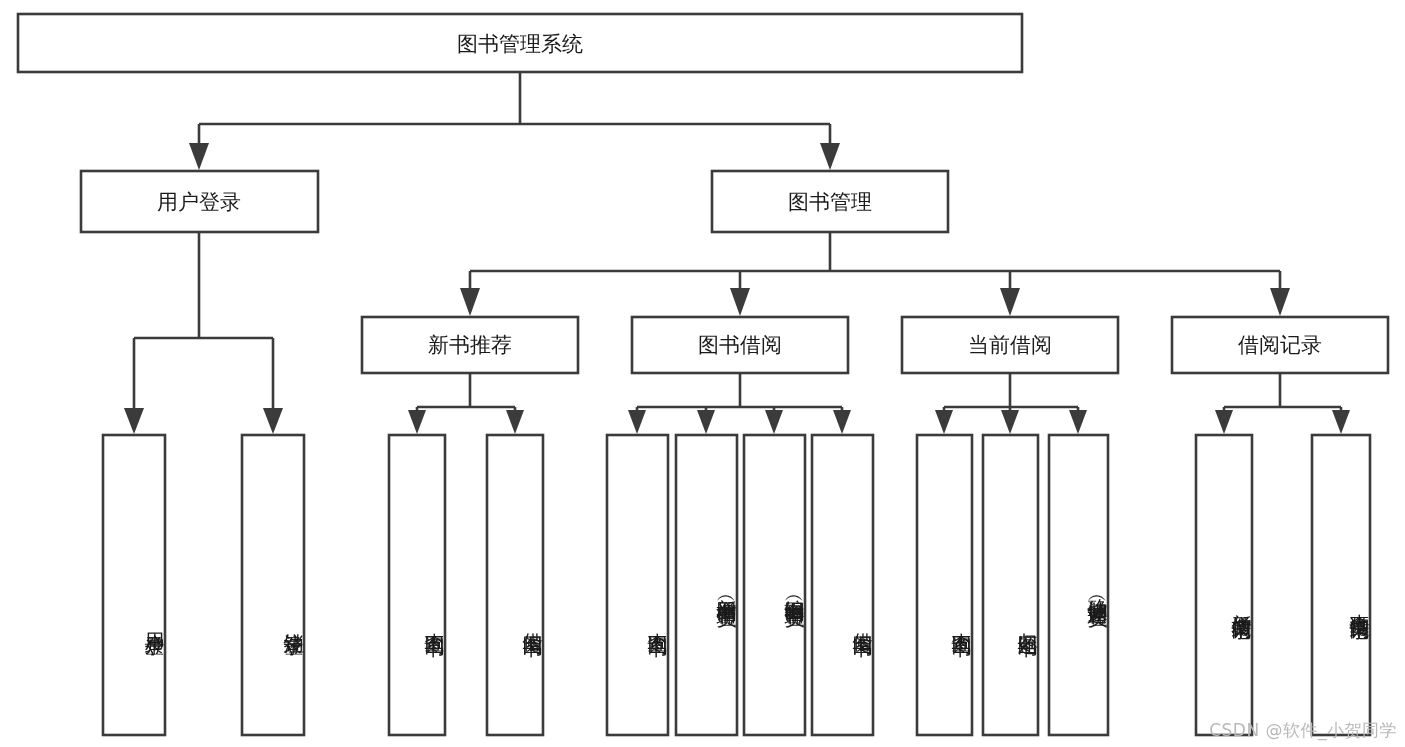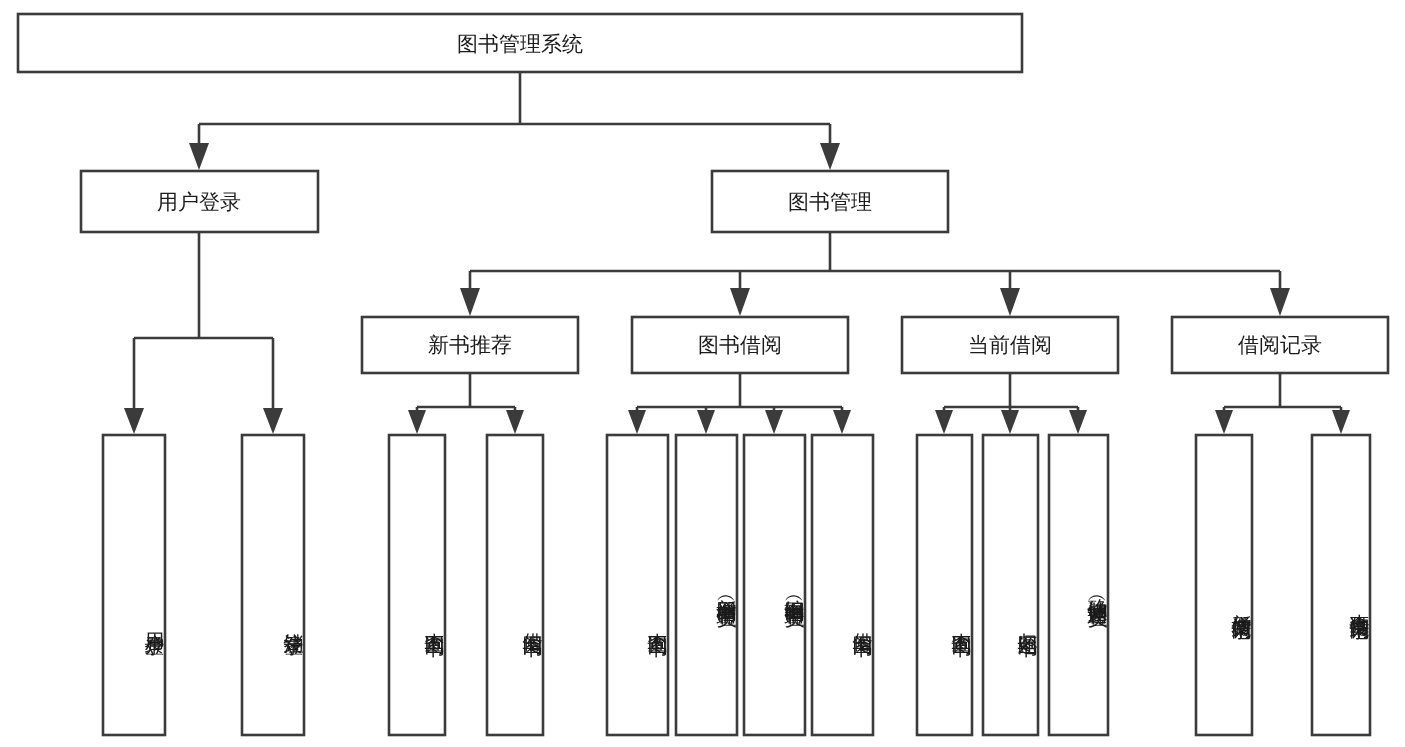--- a/index.html
+++ b/index.html
@@ -209,14 +209,15 @@
   <div class="vlabel-wrap" style="left:607px; top:505px; width:61px; height:230px;">查询图书</div>
   <div class="vlabel-wrap" style="left:676px; top:445px; width:61px; height:290px;">新增图书（管理员）</div>
   <div class="vlabel-wrap" style="left:744px; top:445px; width:61px; height:290px;">编辑图书（管理员）</div>
   <div class="vlabel-wrap" style="left:812px; top:505px; width:61px; height:230px;">借阅图书</div>
   <div class="vlabel-wrap" style="left:917px; top:505px; width:55px; height:230px;">查询图书</div>
   <div class="vlabel-wrap" style="left:983px; top:505px; width:55px; height:230px;">归还图书</div>
   <div class="vlabel-wrap" style="left:1049px; top:445px; width:59px; height:290px;">确认归还（管理员）</div>
   <div class="vlabel-wrap" style="left:1196px; top:470px; width:56px; height:265px;">新增借阅记录</div>
   <div class="vlabel-wrap" style="left:1312px; top:470px; width:58px; height:265px;">查询借阅记录</div>
 
+  <div class="watermark">CSDN @软件_小贺同学</div>
 
 </div>
 
 </body></html>

